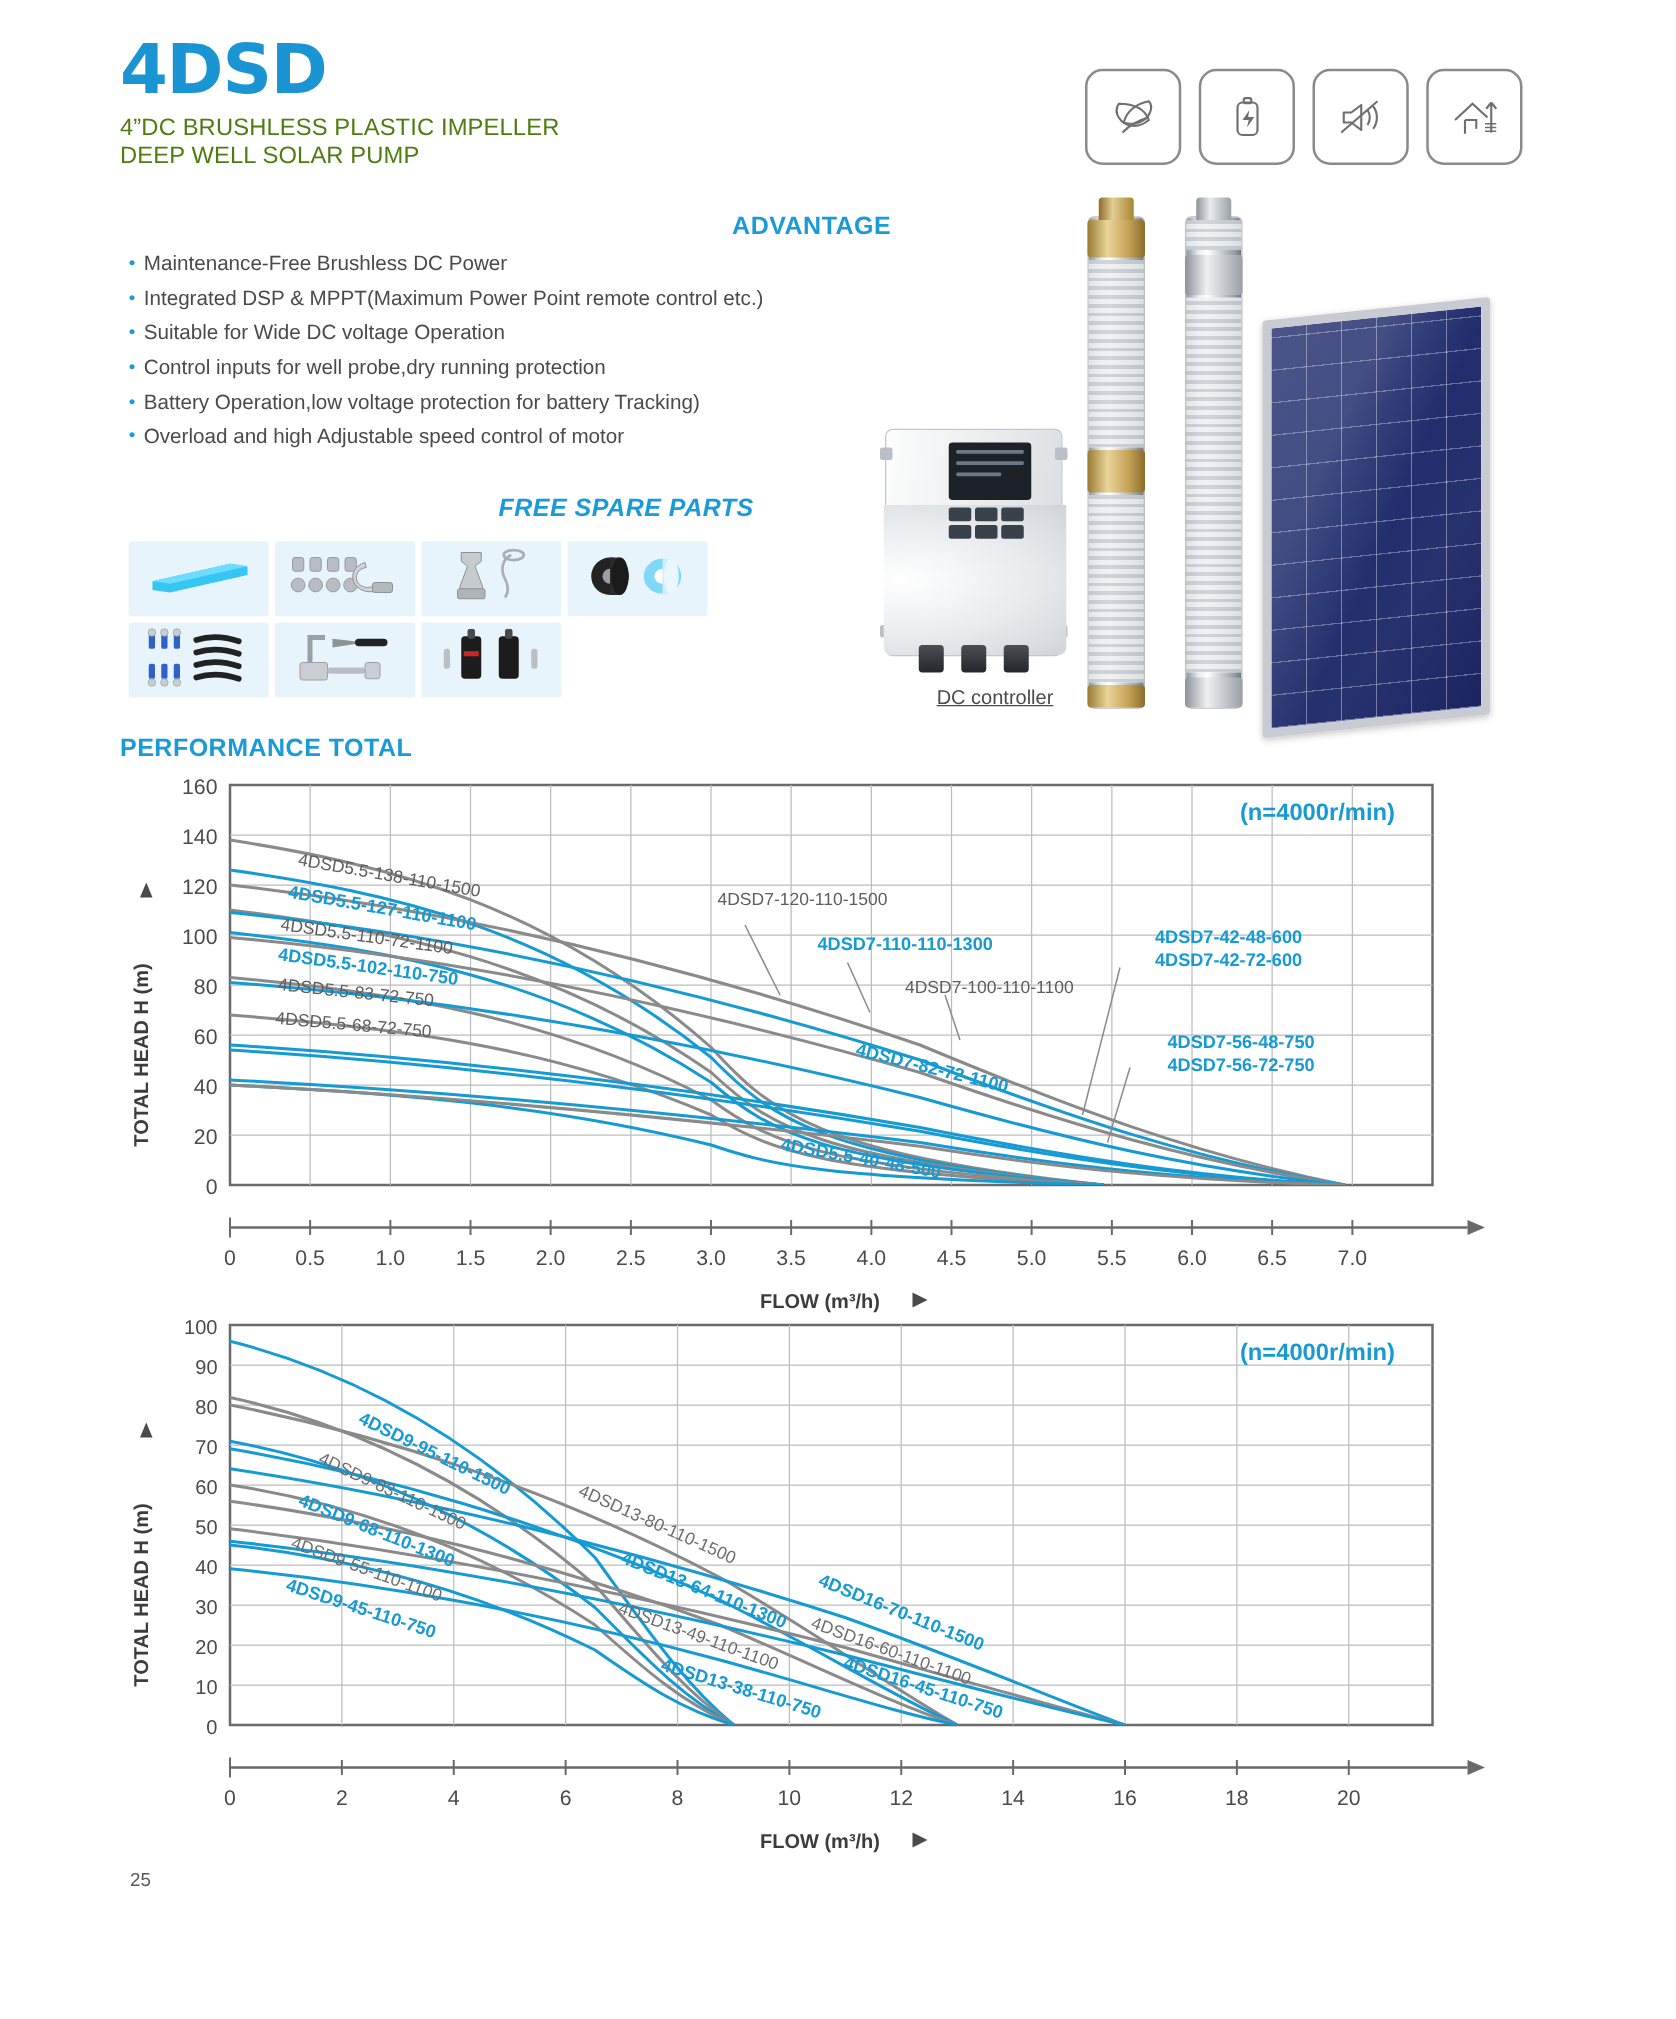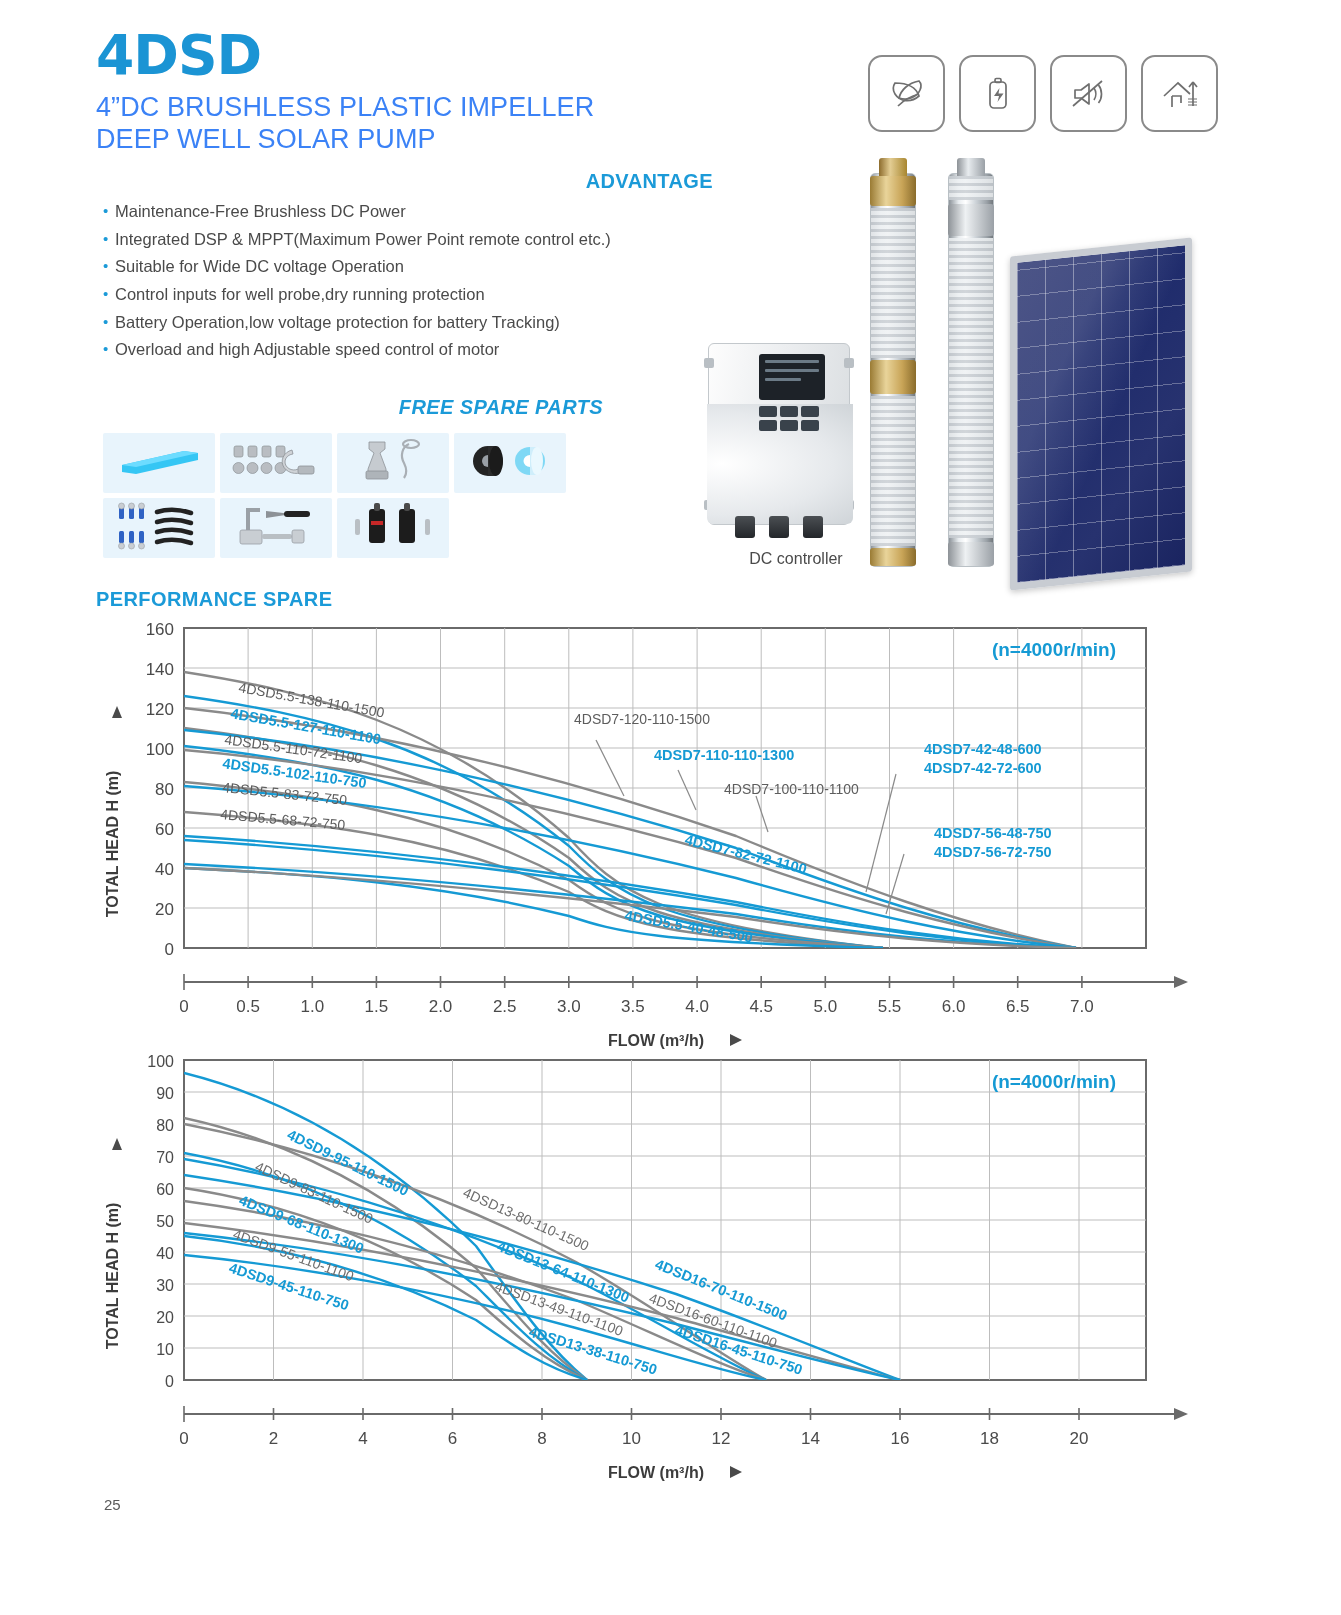--- a/index.html
+++ b/index.html
@@ -10,21 +10,21 @@
   }
   .page{position:relative;width:1341px;height:1615px;}
 
   
   .title-block{position:absolute;left:96px;top:28px;}
   .brand{
     font-size:55px;font-weight:bold;color:#1b94d4;letter-spacing:-1px;
     line-height:1;font-family:"DejaVu Sans", sans-serif;
   }
   .subtitle{
-    font-size:27px;color:#3b82f6;line-height:1.18;margin-top:9px;
+    font-size:19px;color:#4d7c0f;line-height:1.18;margin-top:9px;
     font-weight:400;letter-spacing:.1px;
   }
 
   .badges{position:absolute;left:868px;top:55px;display:flex;gap:14px;}
   .badge{
     width:73px;height:73px;border:2px solid #8a8a8a;border-radius:14px;
     display:flex;align-items:center;justify-content:center;background:#fff;
   }
   .badge svg{display:block;}
 
@@ -109,21 +109,21 @@
     background:
       repeating-linear-gradient(90deg,rgba(255,255,255,.38) 0 1px,transparent 1px 28px),
       repeating-linear-gradient(0deg,rgba(255,255,255,.30) 0 1px,transparent 1px 26px);
   }
   .panel::after{
     content:"";position:absolute;inset:0;
     background:linear-gradient(115deg,rgba(255,255,255,.16) 0 30%,rgba(255,255,255,0) 55%);
   }
   .caption{
     position:absolute;left:36px;top:385px;width:160px;text-align:center;
-    font-size:16px;color:#4a4a4a;
+    font-size:16px;color:#4a4a4a;text-decoration:underline;
   }
 
   
   .perf-head{position:absolute;left:96px;top:588px;}
 
   .chart-wrap{position:absolute;}
   .chart-svg{display:block;}
   .pagenum{
     position:absolute;left:104px;top:1496px;font-size:15px;color:#5a5a5a;
   }
@@ -356,21 +356,21 @@
       <div class="band" style="top:30px;height:32px;background:linear-gradient(90deg,#8d9297,#eef1f3 38%,#9aa0a6);"></div>
       <div class="ribs" style="top:64px;height:300px;"></div>
       <div class="band" style="top:368px;height:24px;background:linear-gradient(90deg,#8d9297,#eef1f3 38%,#9aa0a6);"></div>
     </div>
 
     <div class="panel"></div>
 
     <div class="caption">DC controller</div>
   </div>
 
-  <div class="sec-head perf-head">PERFORMANCE  SPARE</div>
+  <div class="sec-head perf-head">PERFORMANCE  TOTAL</div>
 
   <div class="chart-wrap" style="left:96px;top:614px;">
     <svg class="chart-svg" width="1100" height="440" viewBox="0 0 1100 440">
       <defs>
         <clipPath id="clip1">
             <rect x="88" y="14" width="962" height="320"></rect>
           </clipPath>
       </defs>
 
       <rect x="88" y="14" width="962" height="320" fill="#ffffff" stroke="#6a6a6a" stroke-width="2"></rect>

